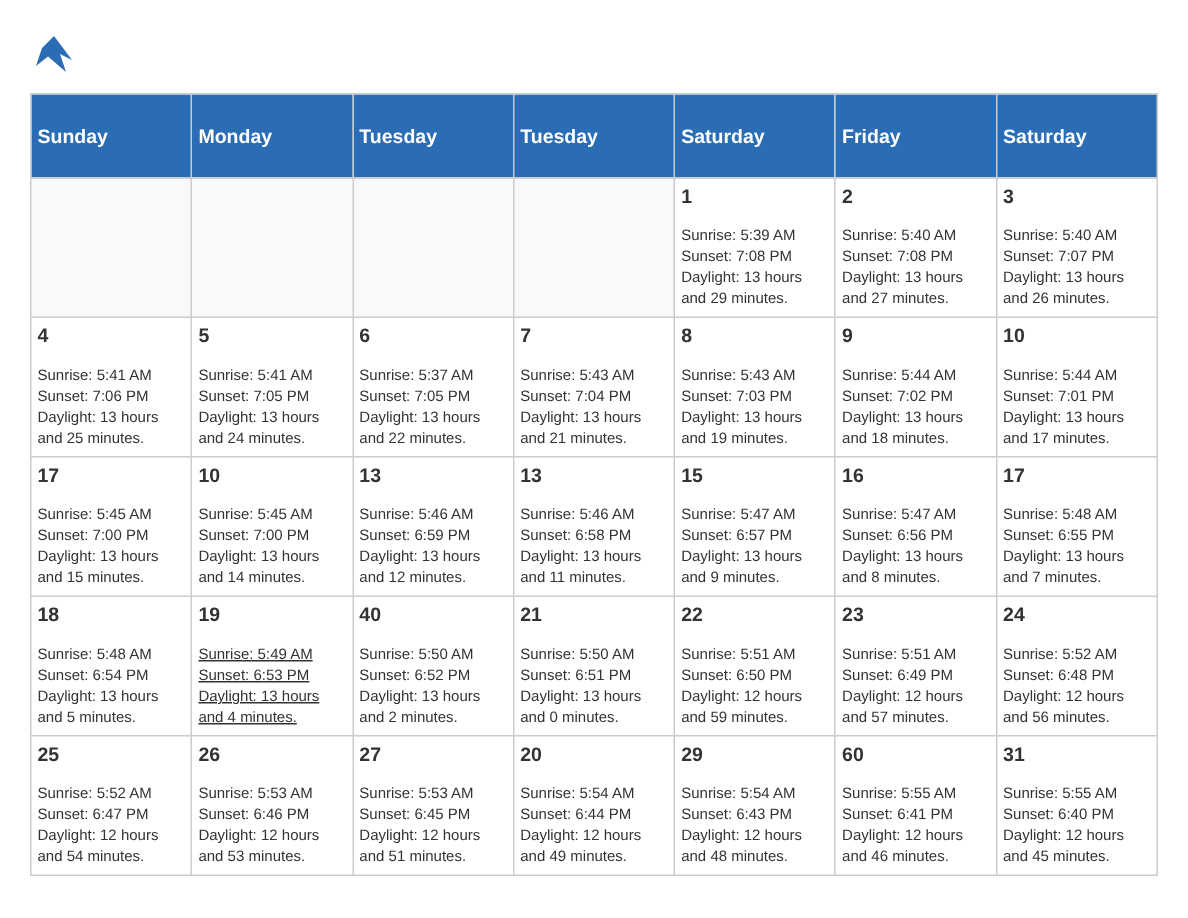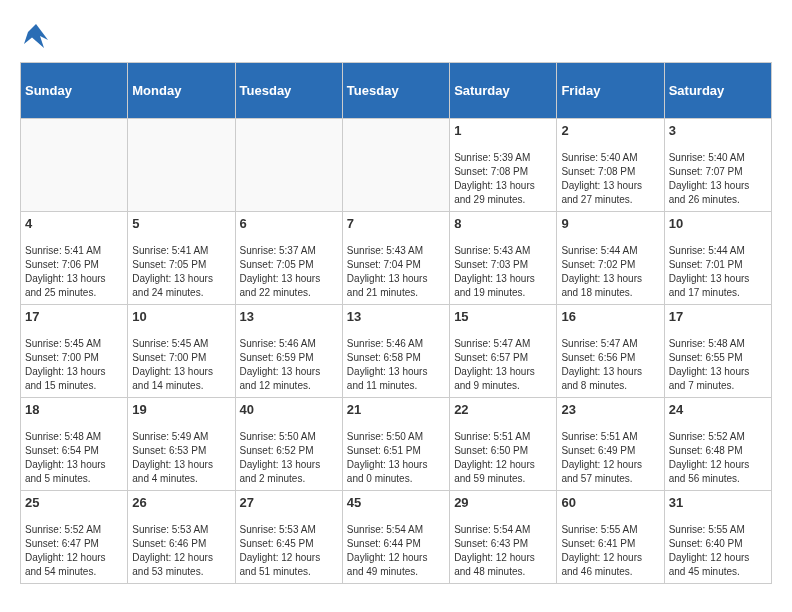--- a/index.html
+++ b/index.html
@@ -255,21 +255,21 @@
       <tr>
         <td>
           <span class="day-number">18</span>
           <div class="day-info" style="white-space: pre-line;">Sunrise: 5:48 AM
 Sunset: 6:54 PM
 Daylight: 13 hours
 and 5 minutes.</div>
         </td>
         <td>
           <span class="day-number">19</span>
-          <div class="day-info" style="white-space: pre-line;">Sunrise: 5:49 AM
+          <div class="day-info" style="white-space: pre-line; text-decoration: underline;">Sunrise: 5:49 AM
 Sunset: 6:53 PM
 Daylight: 13 hours
 and 4 minutes.</div>
         </td>
         <td>
           <span class="day-number">40</span>
           <div class="day-info" style="white-space: pre-line;">Sunrise: 5:50 AM
 Sunset: 6:52 PM
 Daylight: 13 hours
 and 2 minutes.</div>
@@ -319,21 +319,21 @@
 and 53 minutes.</div>
         </td>
         <td>
           <span class="day-number">27</span>
           <div class="day-info" style="white-space: pre-line;">Sunrise: 5:53 AM
 Sunset: 6:45 PM
 Daylight: 12 hours
 and 51 minutes.</div>
         </td>
         <td>
-          <span class="day-number">45</span>
+          <span class="day-number">20</span>
           <div class="day-info" style="white-space: pre-line;">Sunrise: 5:54 AM
 Sunset: 6:44 PM
 Daylight: 12 hours
 and 49 minutes.</div>
         </td>
         <td>
           <span class="day-number">29</span>
           <div class="day-info" style="white-space: pre-line;">Sunrise: 5:54 AM
 Sunset: 6:43 PM
 Daylight: 12 hours

